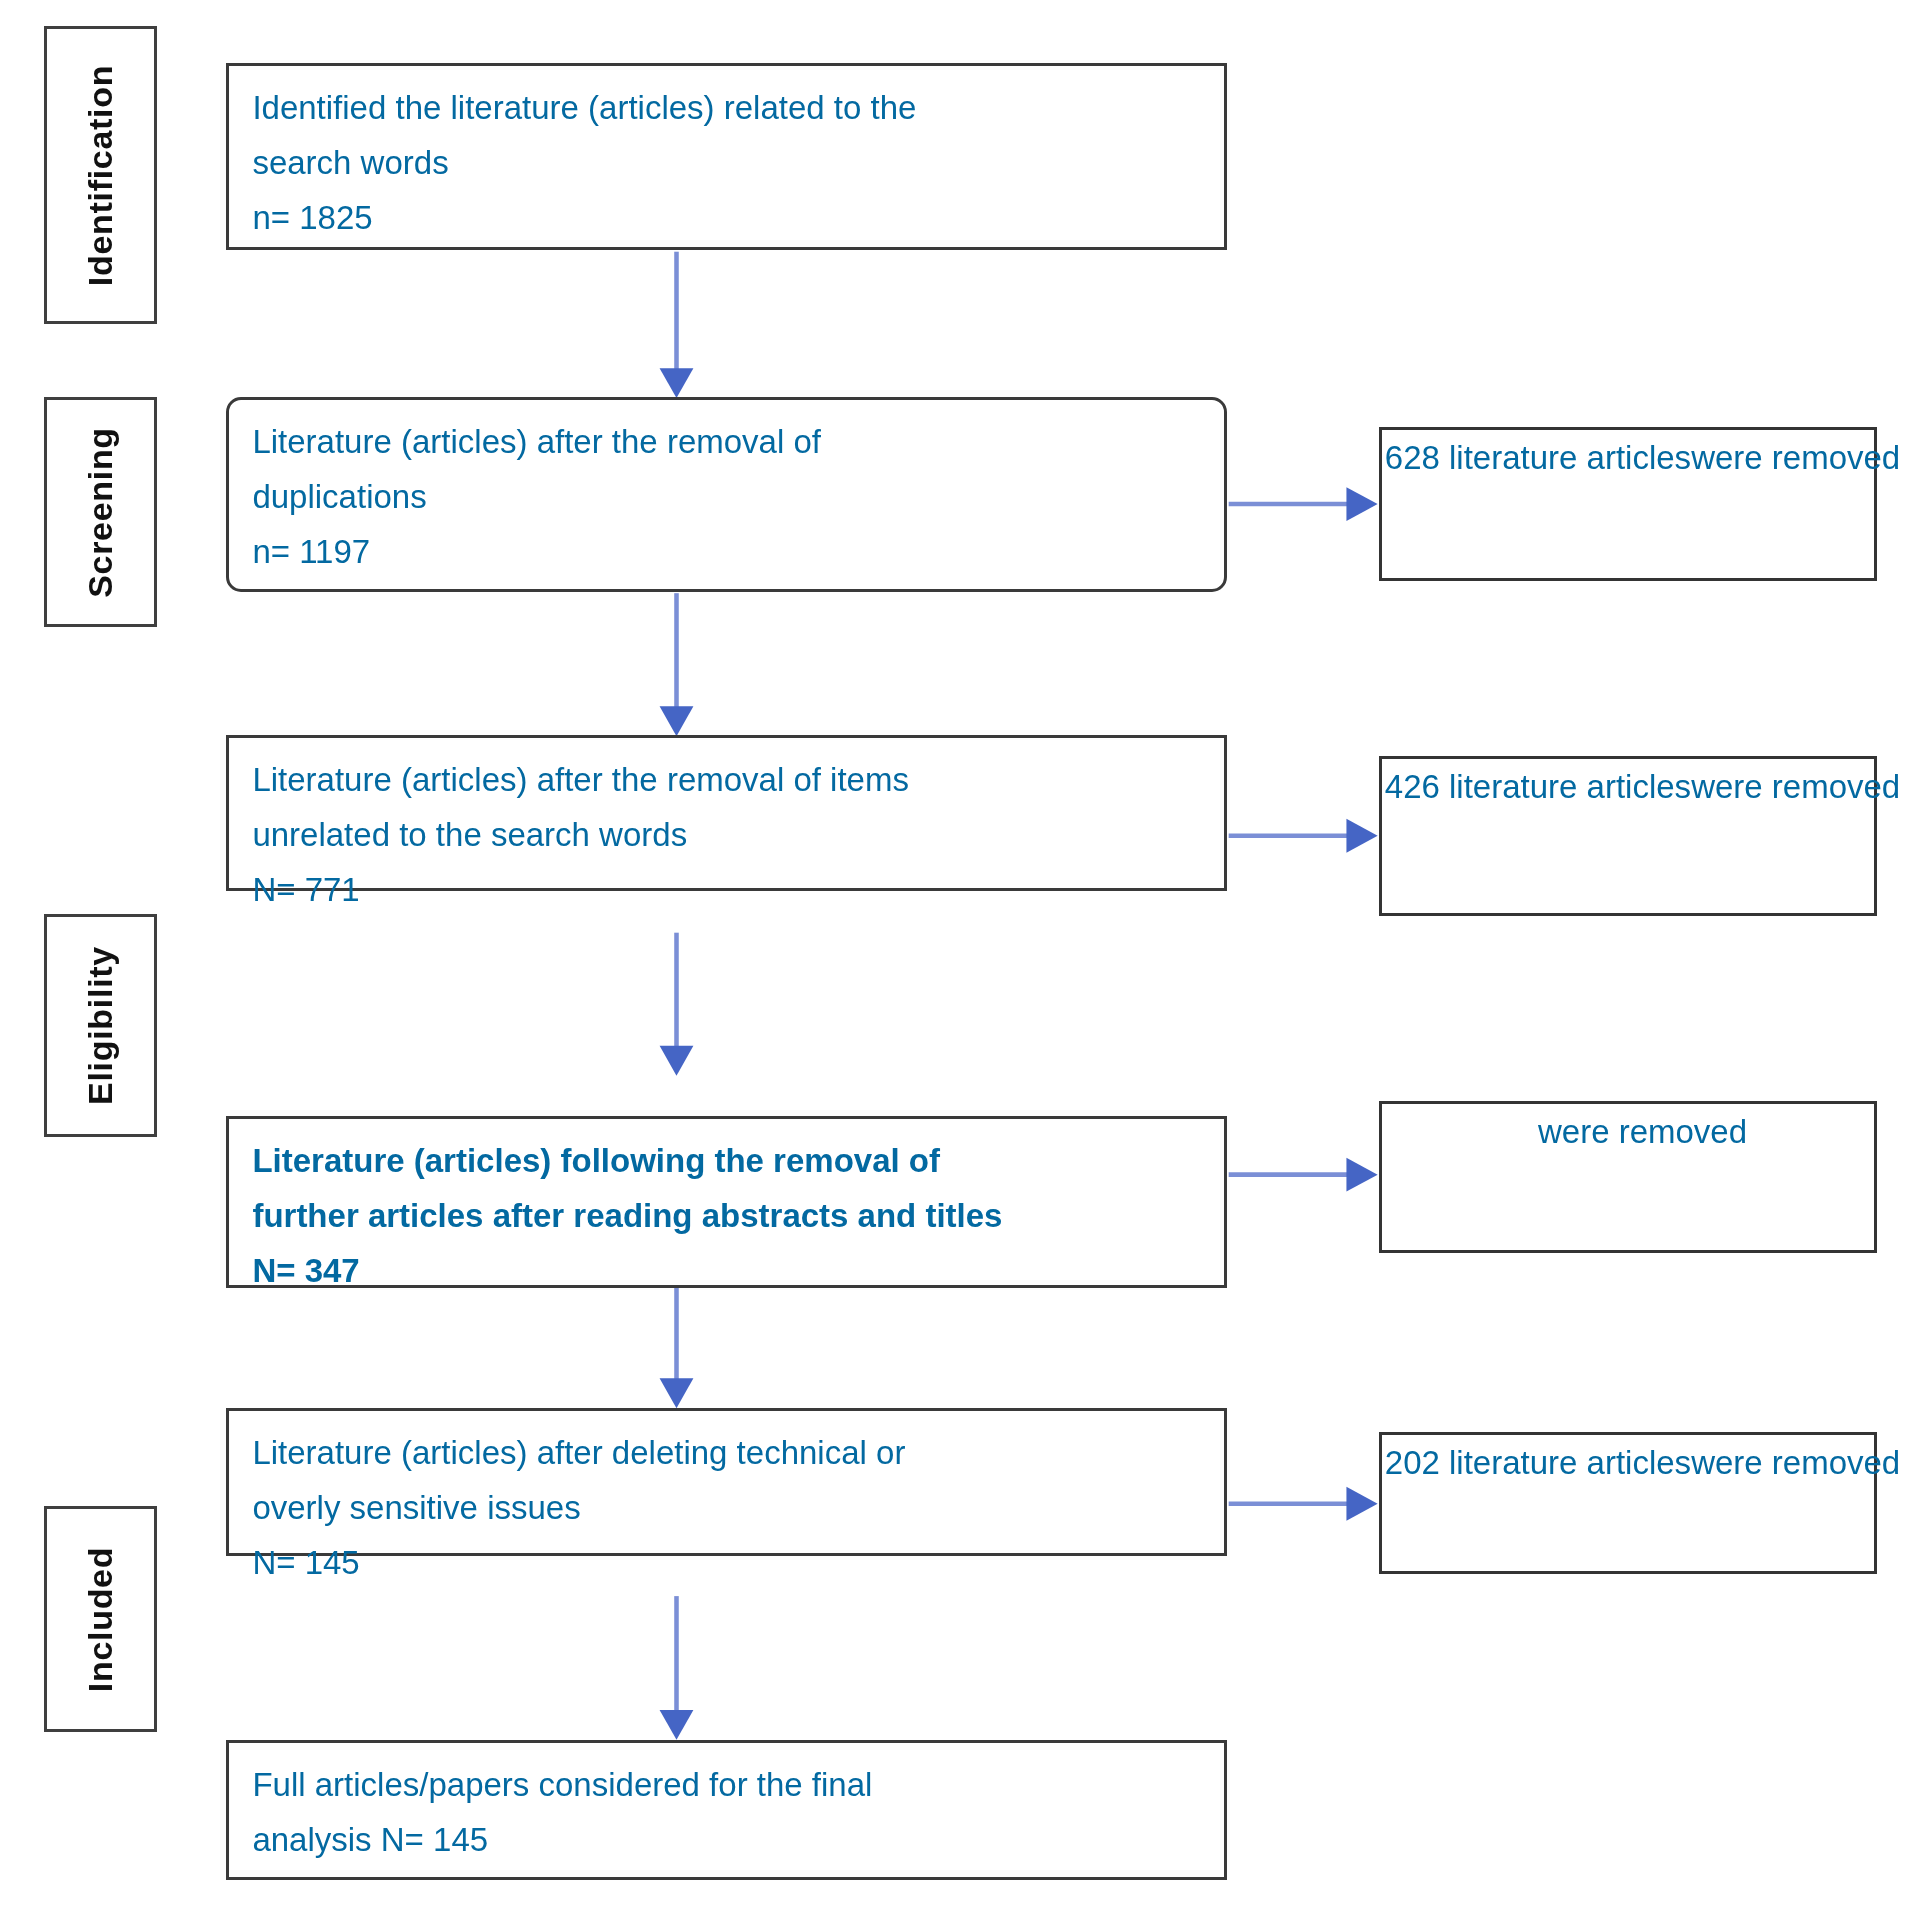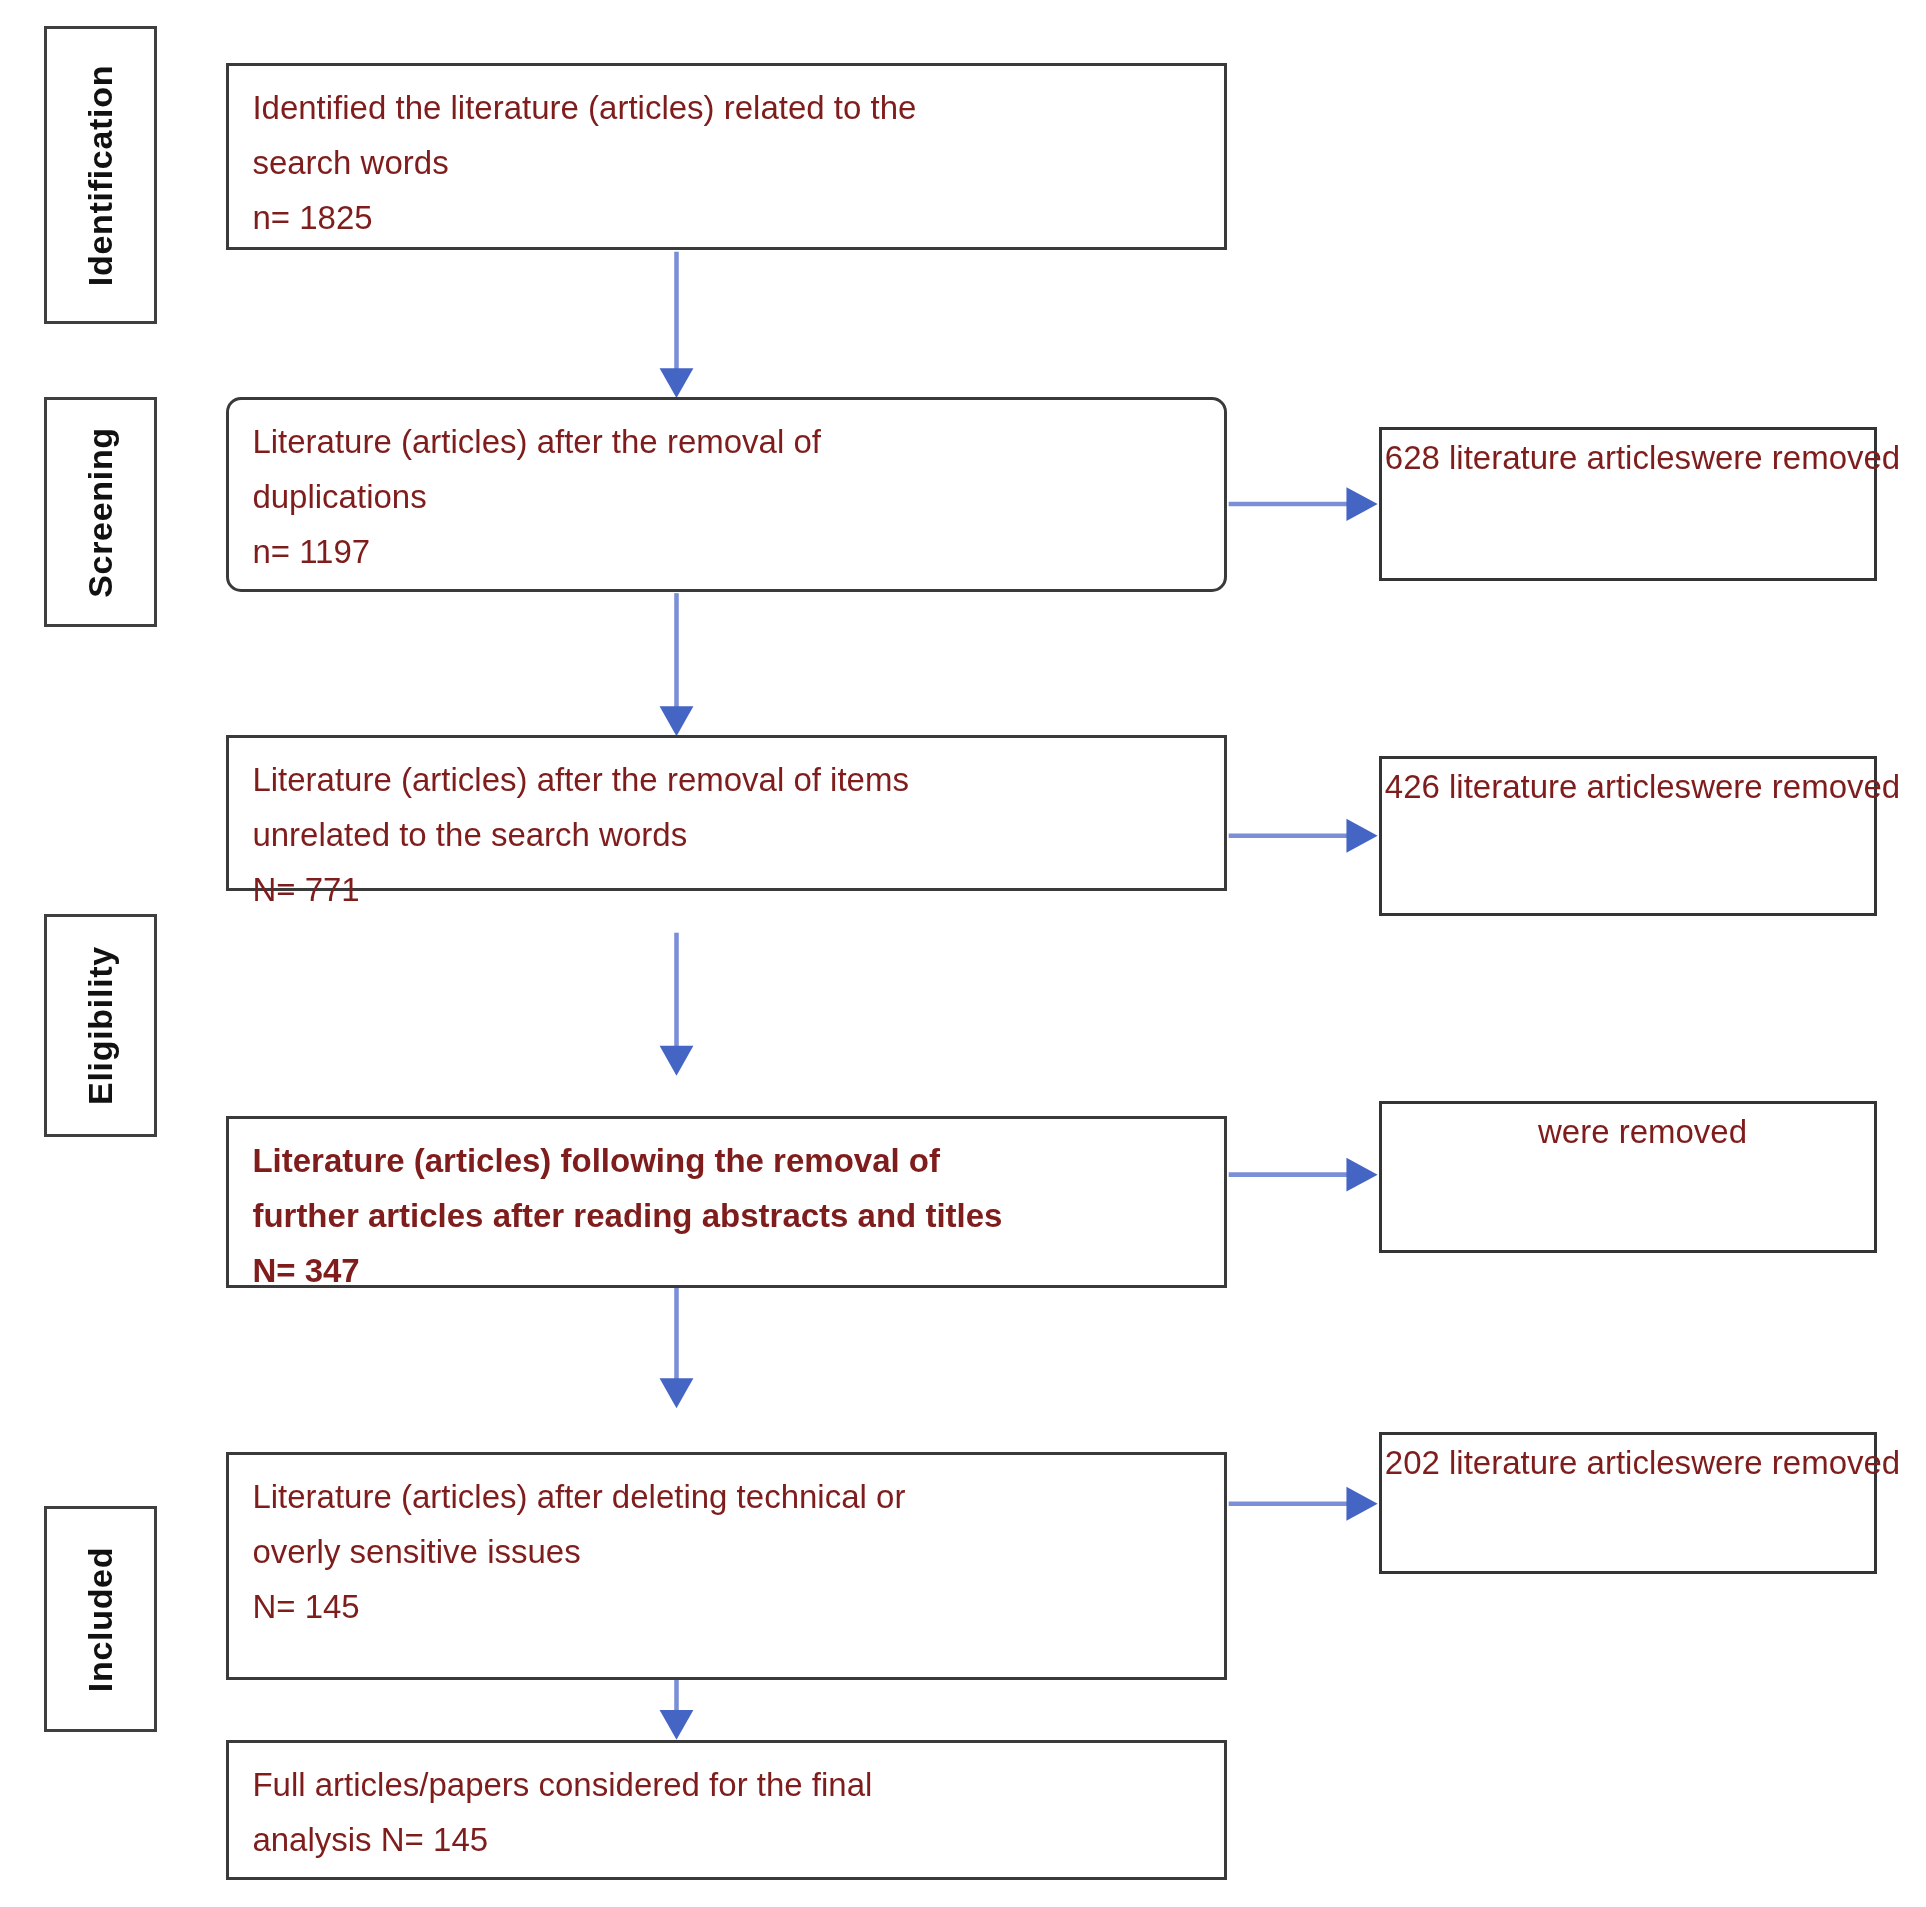--- a/index.html
+++ b/index.html
@@ -46,21 +46,21 @@
     left: 226px;
     width: 1001px;
     border: 3.3px solid #3a3a3a;
     background: #ffffff;
     padding: 14.3px 13px 0 23.4px;
   }
   .flow-box .tline,
   .side-box .tline {
     font-size: 33px;
     line-height: 55px;
-    color: #7f1d1d;
+    color: #0369a1;
     white-space: nowrap;
   }
   .side-box {
     position: absolute;
     box-sizing: border-box;
     left: 1379px;
     width: 498px;
     border: 3.3px solid #343434;
     background: #ffffff;
     display: flex;
@@ -145,21 +145,21 @@
     <div class="tline">unrelated to the search words</div>
     <div class="tline">N= 771</div>
   </div>
 
   <div class="flow-box" style="top:1116px; height:172px;font-weight:bold;">
     <div class="tline">Literature (articles) following the removal of</div>
     <div class="tline">further articles after reading abstracts and titles</div>
     <div class="tline">N= 347</div>
   </div>
 
-  <div class="flow-box" style="top:1408px; height:228px;margin-top:44px;">
+  <div class="flow-box" style="top:1408px; height:148px;">
     <div class="tline">Literature (articles) after deleting technical or</div>
     <div class="tline">overly sensitive issues</div>
     <div class="tline">N= 145</div>
   </div>
 
   <div class="flow-box" style="top:1740px; height:140px;">
     <div class="tline">Full articles/papers considered for the final</div>
     <div class="tline">analysis N= 145</div>
   </div>
 

